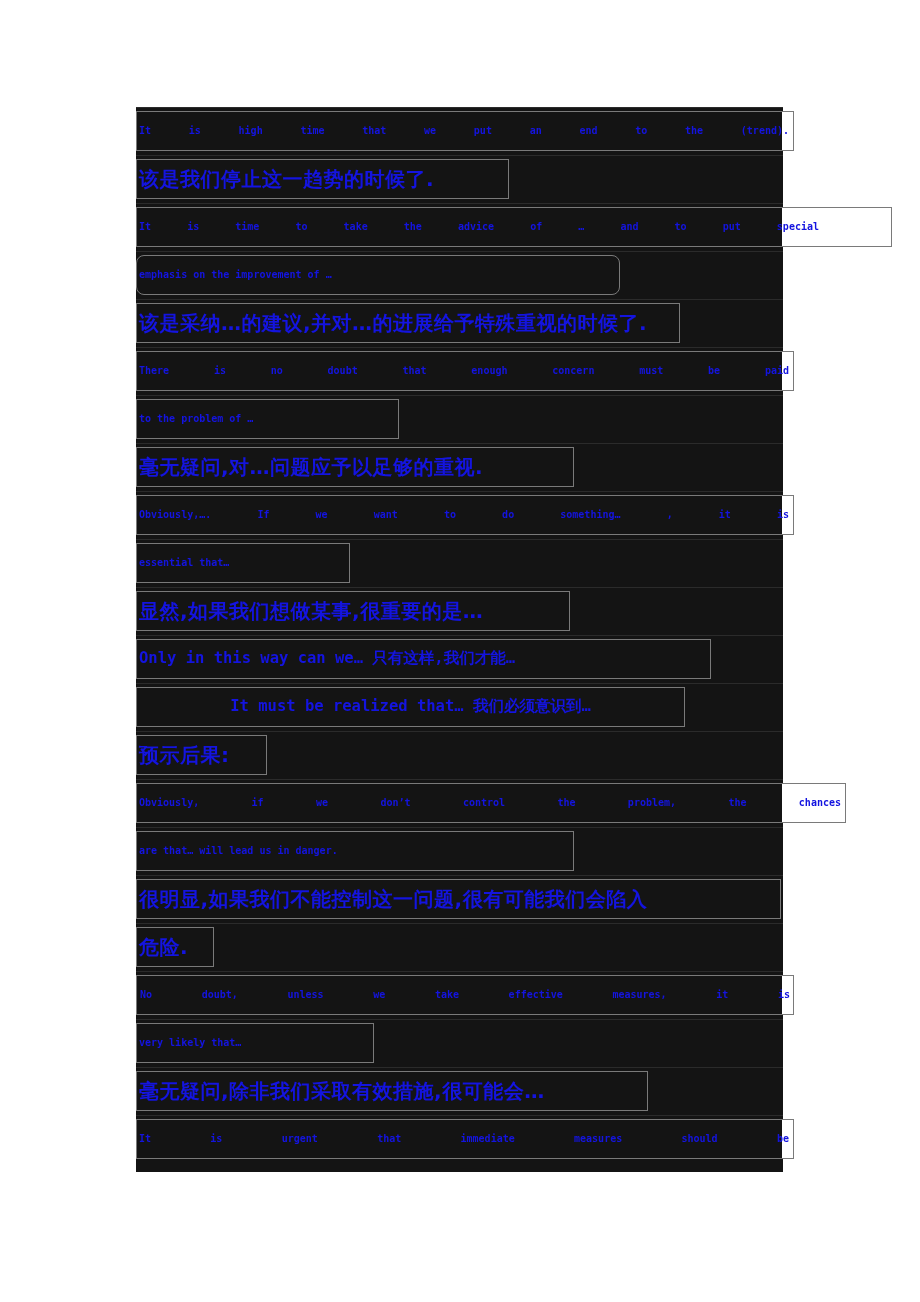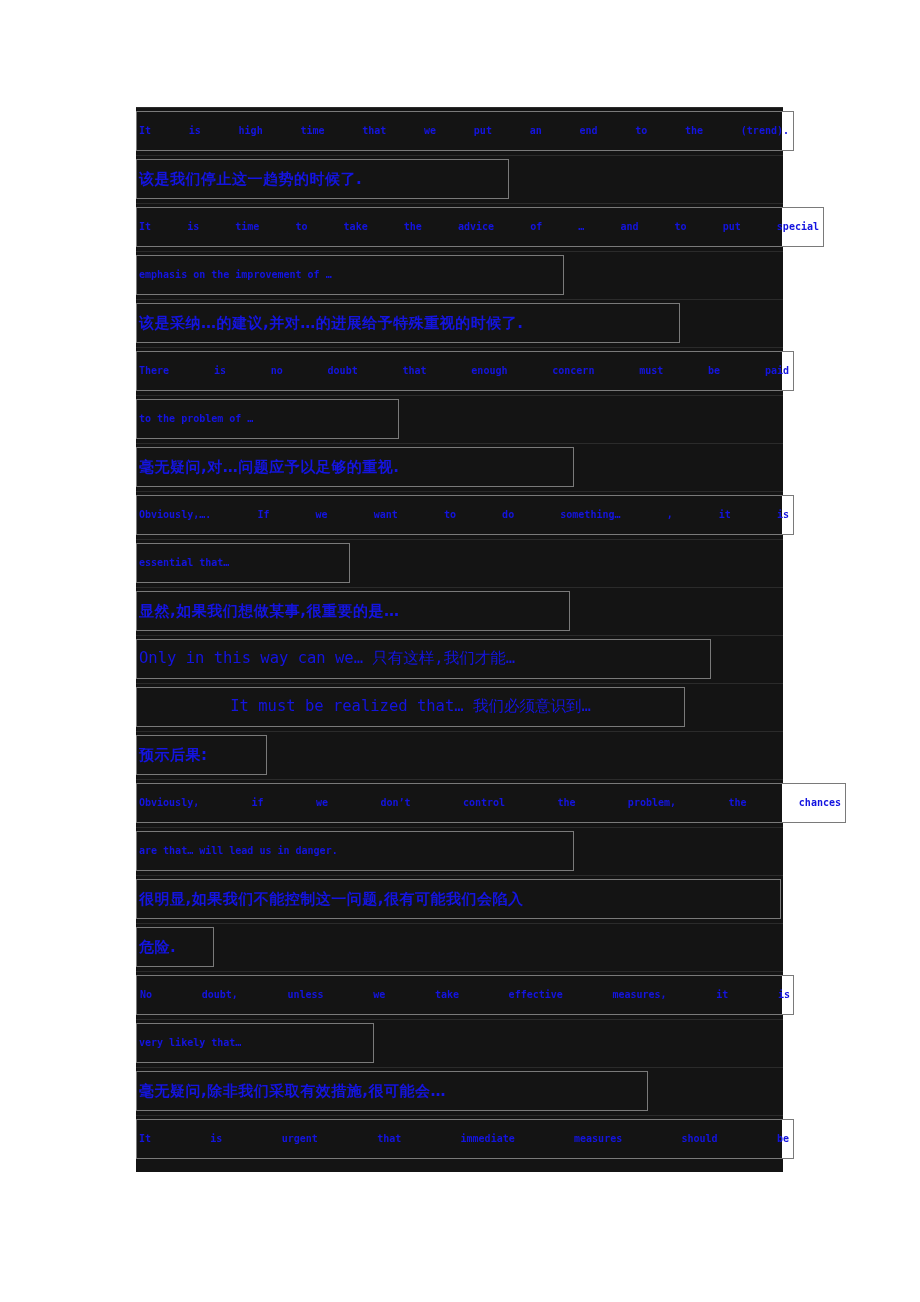--- a/index.html
+++ b/index.html
@@ -71,33 +71,33 @@
     color: #1414e0;
     font-size: 15.5px;
     line-height: 1;
     letter-spacing: 0;
     white-space: pre;
   }
 
   .line-text.cn {
     font-family: "DejaVu Sans", "Liberation Sans", sans-serif;
     font-weight: bold;
-    font-size: 15px;
+    font-size: 20px;
     letter-spacing: 0.5px;
   }
 
   .line-text.en {
     font-family: "DejaVu Sans Mono", "Liberation Mono", monospace;
     font-weight: bold;
     font-size: 10px;
   }
 
   .line-text.mixed {
     font-family: "DejaVu Sans Mono", "Liberation Mono", monospace;
-    font-weight: normal;
+    font-weight: bold;
     font-size: 15.5px;
   }
 
   
   .row-sep {
     position: absolute;
     left: 0;
     top: 0;
     height: 1px;
     width: 647px;
@@ -118,27 +118,27 @@
       </div>
     </div>
     <div class="line-row">
       <div class="row-sep"></div>
       <div class="line-box" style="width: 373px;">
         <span class="line-text cn">该是我们停止这一趋势的时候了.</span>
       </div>
     </div>
     <div class="line-row">
       <div class="row-sep"></div>
-      <div class="line-box overflow-right" style="width: 688px; --darkw: 645px;">
+      <div class="line-box overflow-right" style="width: 756px; --darkw: 645px;">
         <span class="line-text en" style="display: block; width: 680px; text-align: justify; text-align-last: justify; white-space: normal; word-spacing: normal;">It is time to take the advice of … and to put special</span>
       </div>
     </div>
     <div class="line-row">
       <div class="row-sep"></div>
-      <div class="line-box" style="width: 428px;">
+      <div class="line-box" style="width: 484px; border-radius: 8px;">
         <span class="line-text en">emphasis on the improvement of …</span>
       </div>
     </div>
     <div class="line-row">
       <div class="row-sep"></div>
       <div class="line-box" style="width: 544px;">
         <span class="line-text cn">该是采纳…的建议,并对…的进展给予特殊重视的时候了.</span>
       </div>
     </div>
     <div class="line-row">

